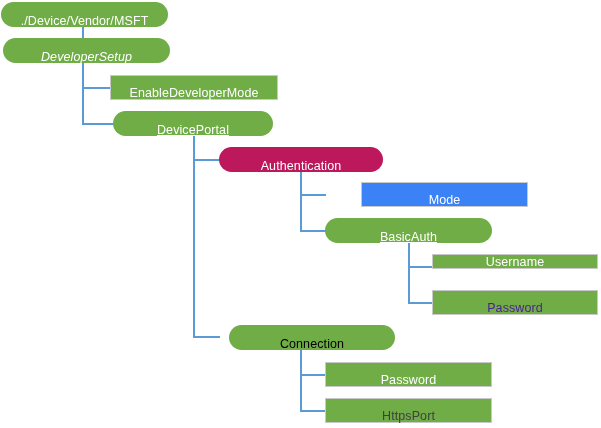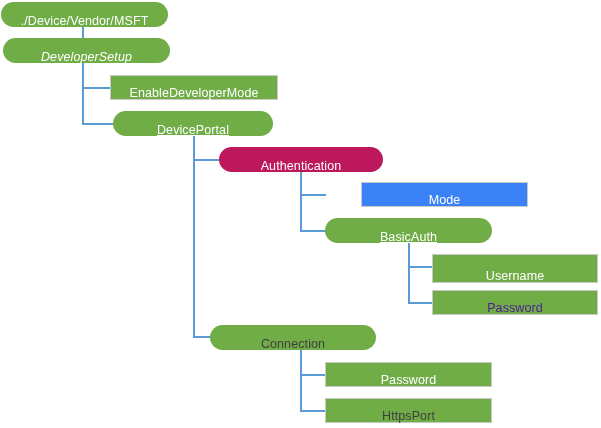--- a/index.html
+++ b/index.html
@@ -85,27 +85,27 @@
       </div>
       <div class="node rounded" style="left: 219px; top: 147px; width: 164px; height: 25px; background: #be185d; color: rgb(255, 255, 255);">
         <span>Authentication</span>
       </div>
       <div class="node square" style="left: 325px; top: 182px; width: 167px; height: 25px; background: #3b82f6; color: rgb(255, 255, 255); border-color: rgb(201, 201, 201); margin-left: 36px;">
         <span>Mode</span>
       </div>
       <div class="node rounded" style="left: 325px; top: 218px; width: 167px; height: 25px; background: rgb(112, 173, 71); color: rgb(255, 255, 255); text-decoration: underline;">
         <span>BasicAuth</span>
       </div>
-      <div class="node square" style="left: 432px; top: 254px; width: 166px; height: 29px; background: rgb(112, 173, 71); color: rgb(255, 255, 255); border-color: rgb(201, 201, 201);">
+      <div class="node square" style="left: 432px; top: 254px; width: 166px; height: 15px; background: rgb(112, 173, 71); color: rgb(255, 255, 255); border-color: rgb(201, 201, 201);">
         <span>Username</span>
       </div>
       <div class="node square" style="left: 432px; top: 290px; width: 166px; height: 25px; background: rgb(112, 173, 71); color: #4c1d95; border-color: rgb(201, 201, 201);">
         <span>Password</span>
       </div>
-      <div class="node rounded" style="left: 210px; top: 325px; width: 166px; height: 25px; background: rgb(112, 173, 71); color: #404040;">
+      <div class="node rounded" style="left: 229px; top: 325px; width: 166px; height: 25px; background: rgb(112, 173, 71); color: #000000;">
         <span>Connection</span>
       </div>
       <div class="node square" style="left: 325px; top: 362px; width: 167px; height: 25px; background: rgb(112, 173, 71); color: rgb(255, 255, 255); border-color: rgb(201, 201, 201);">
         <span>Password</span>
       </div>
       <div class="node square" style="left: 325px; top: 398px; width: 167px; height: 25px; background: rgb(112, 173, 71); color: #404040; border-color: rgb(201, 201, 201);">
         <span>HttpsPort</span>
       </div>
     </div>
 </div>

